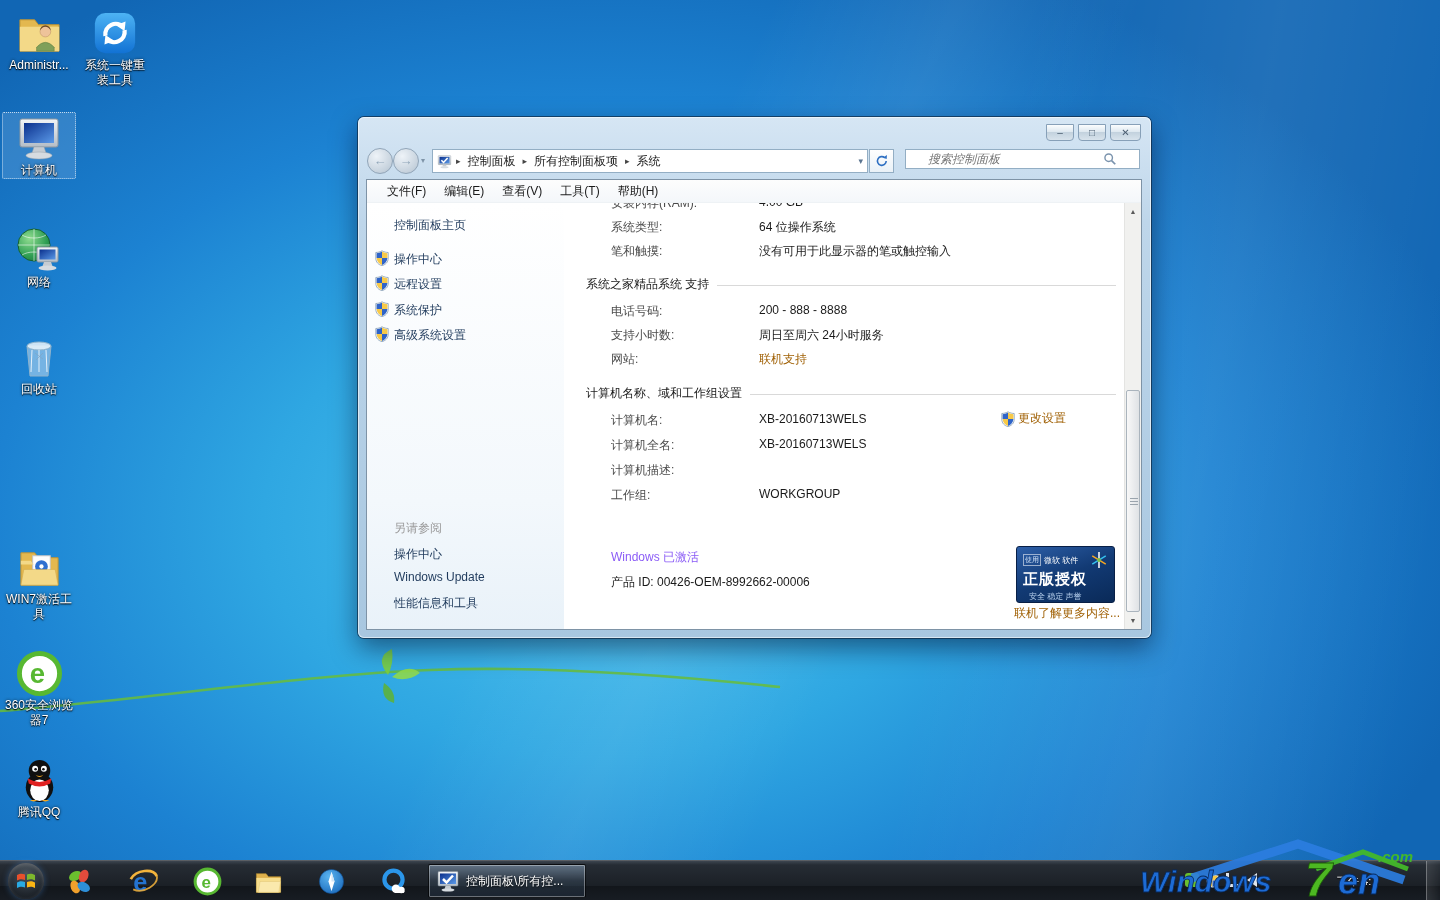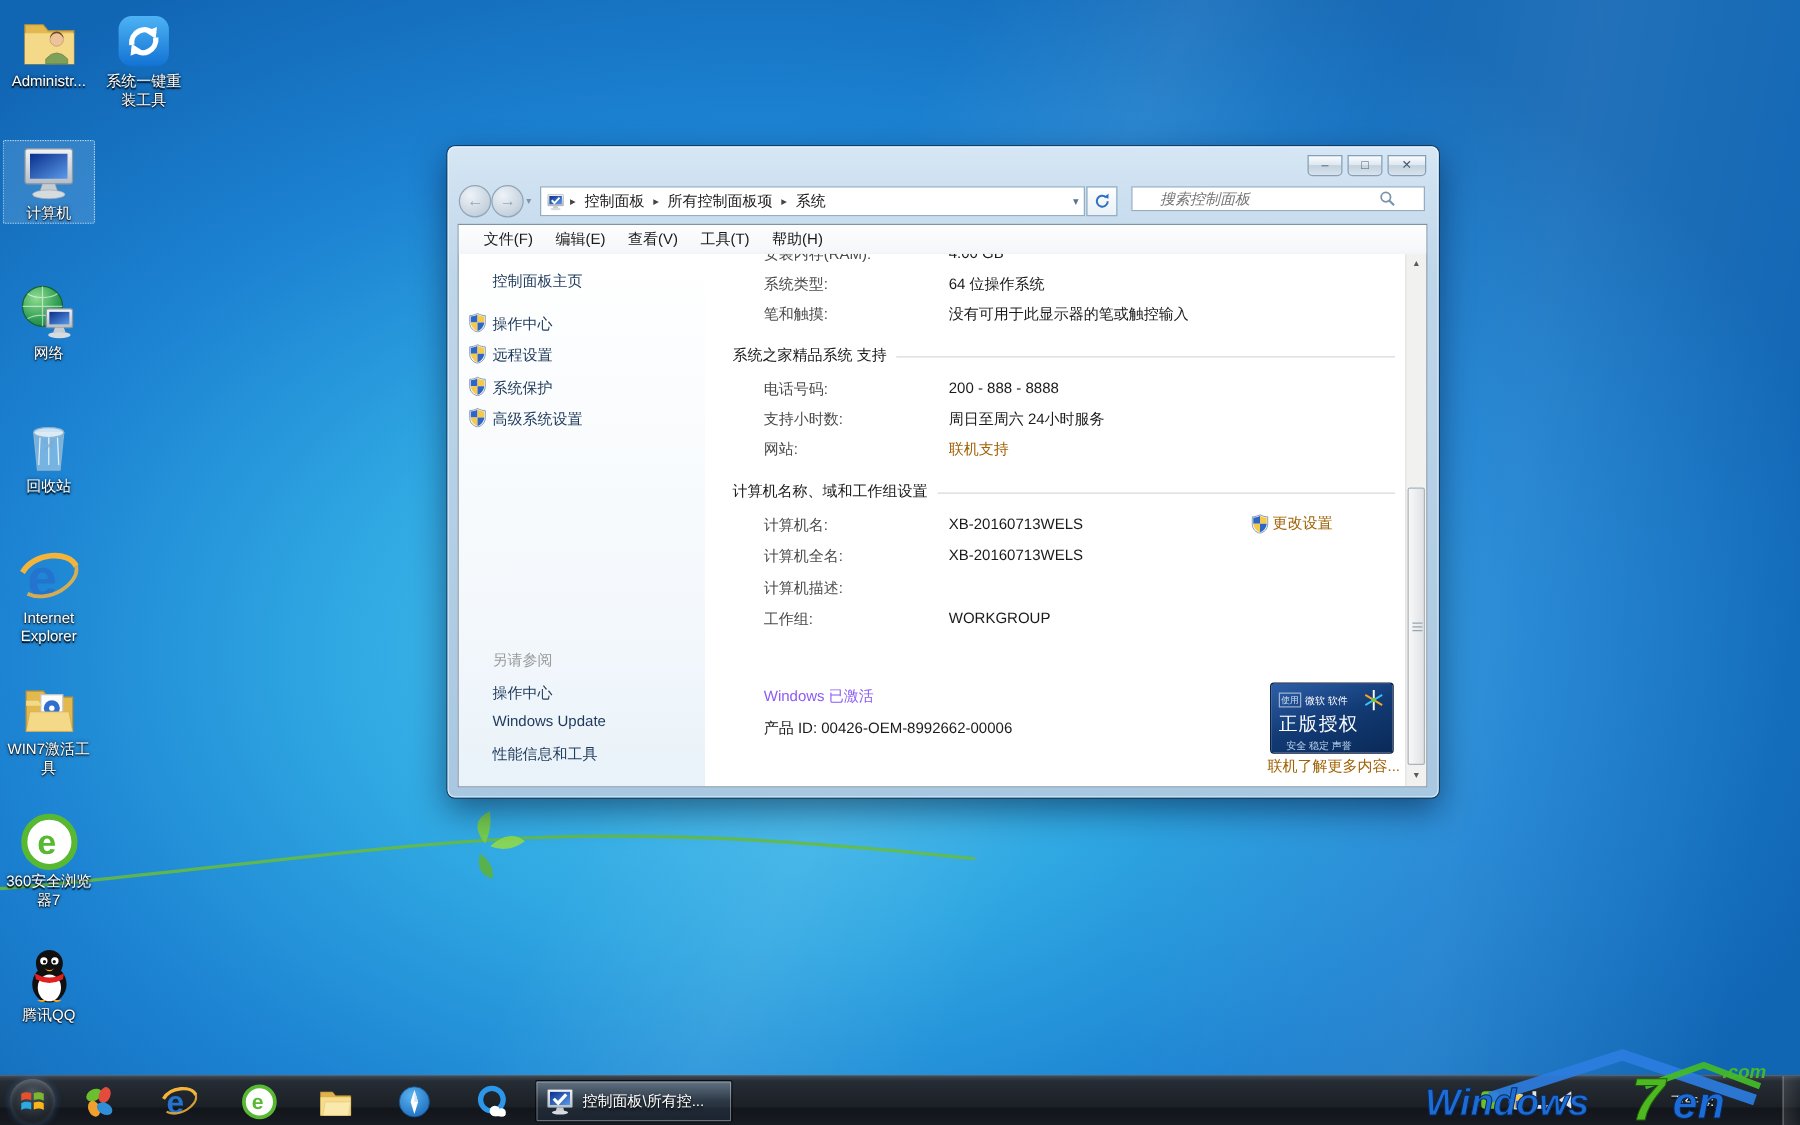--- a/index.html
+++ b/index.html
@@ -53,21 +53,21 @@
 .lnk{color:#a16207;cursor:pointer}
 .scroll{width:17px;background:#f1f1ef;position:relative;border-left:1px solid #e4e4e2}
 .sarr{position:absolute;left:0;width:16px;height:17px;color:#5a5a5a;font-size:7px;text-align:center;line-height:17px;cursor:pointer}
 .sthumb{position:absolute;left:1px;top:187px;width:14px;height:222px;border:1px solid #aab4bd;border-radius:2px;
  background:linear-gradient(90deg,#f8f8f8,#dfe2e5);cursor:pointer}
 .grip{position:absolute;left:3px;top:107px;width:8px;height:1px;background:#9aa4ad;box-shadow:0 3px 0 #9aa4ad,0 6px 0 #9aa4ad}
 .badge{position:absolute;left:452px;top:343px;width:99px;height:57px;border-radius:3px;border:1px solid #081f46;
  background:linear-gradient(160deg,#2d5fa8 0%,#123a74 50%,#0a2a58 100%);color:#fff;padding:4px 6px;cursor:default}
 .badge .r1{display:flex;align-items:center;gap:3px;font-size:8px}
 .badge .use{font-size:7px;border:1px solid rgba(255,255,255,.55);padding:0 1px;color:#cfe0f5}
-.badge .r2{font-size:15px;font-weight:normal;letter-spacing:1px;margin-top:1px}
+.badge .r2{font-size:15px;font-weight:bold;letter-spacing:1px;margin-top:1px}
 .badge .r3{font-size:8px;color:#b9d2ef;margin-top:2px;padding-left:6px}
 
 .taskbar{position:absolute;left:0;top:860px;width:1440px;height:50px;z-index:5;
  background:linear-gradient(180deg,#3d4650 0%,#262c34 8%,#1b2026 50%,#12161b 52%,#1c2129 100%);
  border-top:1px solid rgba(255,255,255,.28)}
 .tbicon{position:absolute;top:5px;width:30px;height:30px;display:flex;align-items:center;justify-content:center;cursor:pointer}
 .orb{position:absolute;left:8px;top:2px;width:36px;height:36px;border-radius:50%;cursor:pointer;
  background:radial-gradient(circle at 50% 30%,#4a545e,#20262d 65%,#14181d);box-shadow:inset 0 2px 4px rgba(255,255,255,.25),0 0 6px rgba(80,160,255,.35)}
 .tbbtn{position:absolute;left:428px;top:3px;width:158px;height:34px;border:1px solid rgba(0,0,0,.75);border-radius:2px;cursor:pointer;
  background:linear-gradient(180deg,rgba(170,200,230,.45),rgba(90,120,150,.25) 50%,rgba(40,60,85,.3));
@@ -271,29 +271,20 @@
     <div class="dlbl">网络</div>
   </div>
   <div class="dicon" style="left:2px;top:332px">
     <div class="ic">
         <svg width="48" height="48">
           <use href="#i-bin"></use>
         </svg>
       </div>
     <div class="dlbl">回收站</div>
   </div>
-  <div class="dicon" style="left:2px;top:437px">
-    <div class="ic">
-        <svg width="48" height="48">
-          <use href="#i-ie"></use>
-        </svg>
-      </div>
-    <div class="dlbl">Internet</div>
-    <div class="dlbl">Explorer</div>
-  </div>
   <div class="dicon" style="left:2px;top:542px">
     <div class="ic">
         <svg width="47" height="47">
           <use href="#i-w7f"></use>
         </svg>
       </div>
     <div class="dlbl">WIN7激活工</div>
     <div class="dlbl">具</div>
   </div>
   <div class="dicon" style="left:2px;top:648px">

